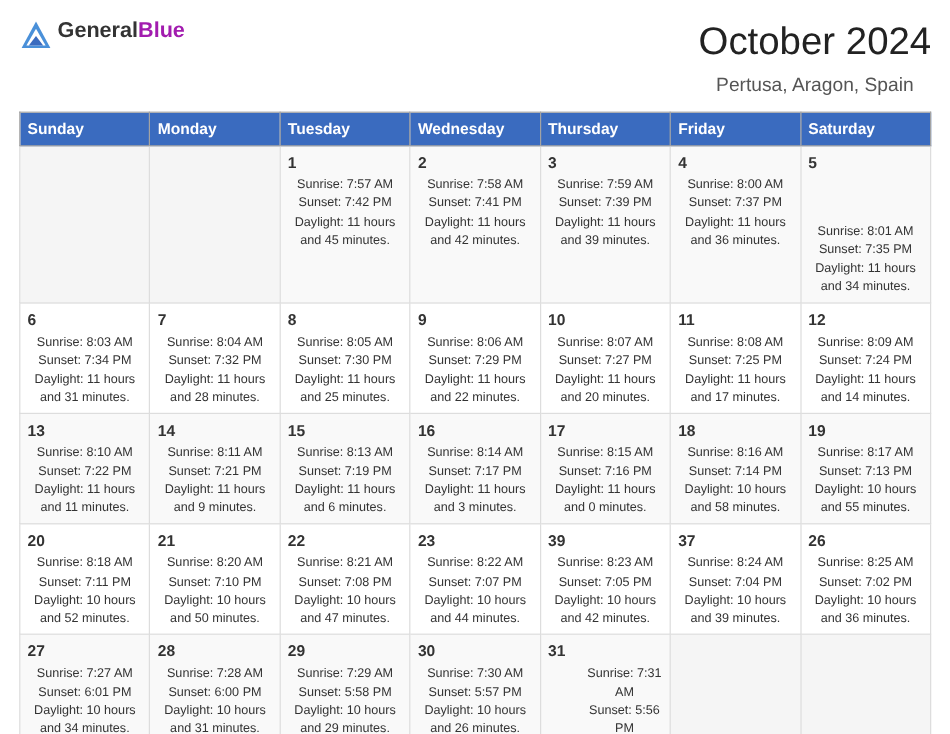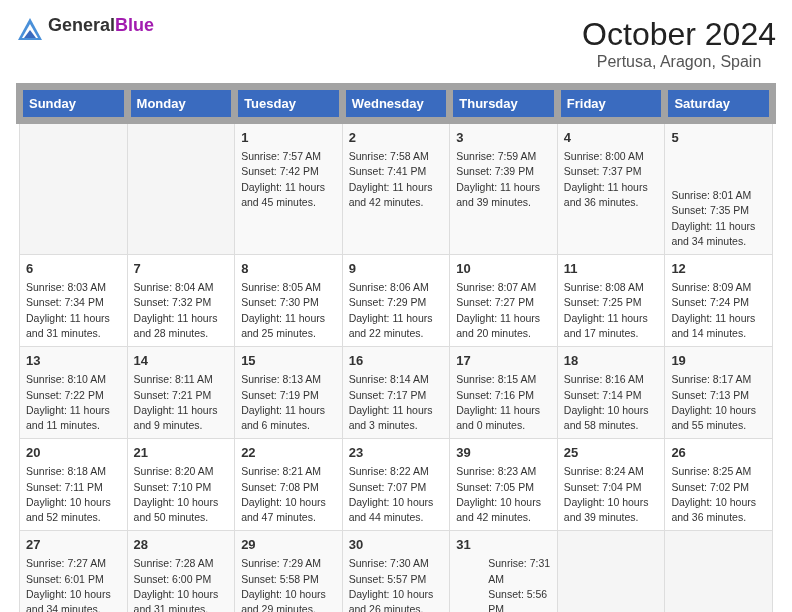--- a/index.html
+++ b/index.html
@@ -42,36 +42,37 @@
     }
     .title-block h1 {
       font-size: 32px;
       font-weight: normal;
       color: #222;
     }
     .title-block h2 {
       font-size: 16px;
       font-weight: normal;
       color: #555;
+      margin-top: 10px;
     }
     .calendar {
       width: 100%;
       border-collapse: collapse;
       font-size: 11px;
     }
     .calendar thead tr {
       background-color: #3a6bbf;
       color: #fff;
     }
     .calendar thead th {
       padding: 6px 6px;
       font-size: 13px;
       font-weight: bold;
       text-align: left;
-      border: 7px solid #a3a3a3;
+      border: 1px solid #a3a3a3;
     }
     .calendar tbody tr {
       border-bottom: 1px solid #ccc;
     }
     .calendar tbody td {
       vertical-align: top;
       padding: 5px 6px;
       border: 1px solid #ddd;
       width: calc(100% / 7);
       min-height: 80px;
@@ -89,20 +90,21 @@
     .day-number {
       font-size: 13px;
       font-weight: bold;
       display: block;
       margin-bottom: 2px;
     }
     .day-info {
       font-size: 10.5px;
       color: #333;
       line-height: 1.45;
+      text-align: center;
     }
     .empty-cell {
       background: #f5f5f5 !important;
     }
   </style>
 </head>
 <body>
 
 <div class="header">
   <div class="logo">
@@ -284,21 +286,21 @@
 Sunset: 7:07 PM
 Daylight: 10 hours and 44 minutes.</div>
         </td>
         <td>
           <span class="day-number">39</span>
           <div class="day-info" style="white-space: pre-line;">Sunrise: 8:23 AM
 Sunset: 7:05 PM
 Daylight: 10 hours and 42 minutes.</div>
         </td>
         <td>
-          <span class="day-number">25</span>
+          <span class="day-number">37</span>
           <div class="day-info" style="white-space: pre-line;">Sunrise: 8:24 AM
 Sunset: 7:04 PM
 Daylight: 10 hours and 39 minutes.</div>
         </td>
         <td>
           <span class="day-number">26</span>
           <div class="day-info" style="white-space: pre-line;">Sunrise: 8:25 AM
 Sunset: 7:02 PM
 Daylight: 10 hours and 36 minutes.</div>
         </td>

